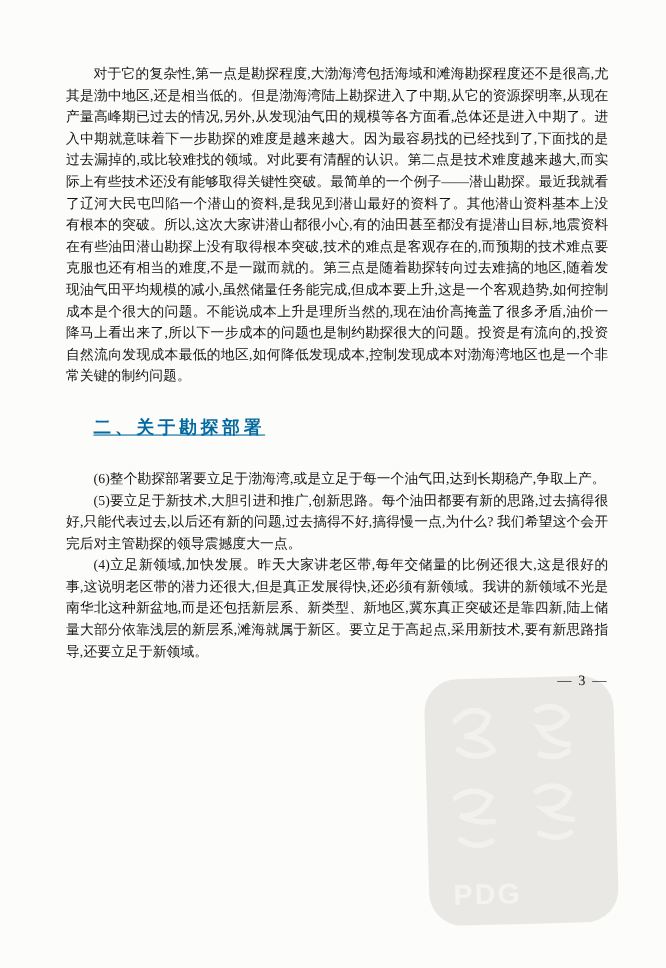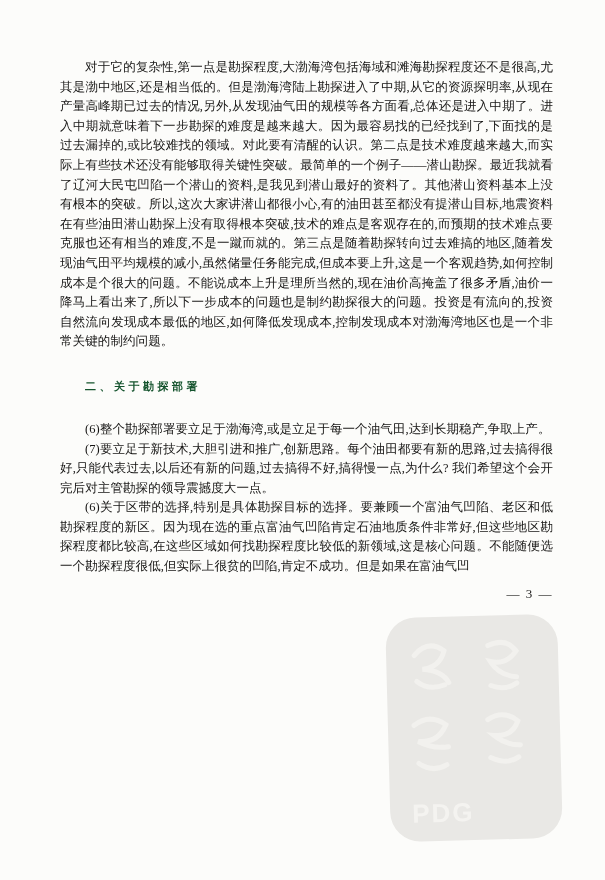--- a/index.html
+++ b/index.html
@@ -59,23 +59,24 @@
     line-height: 19.6px;
     text-align: justify;
     text-indent: 2em;
     letter-spacing: 0.1px;
   }
   h2.section-heading {
     margin: 27px 0 26px 0;
     padding-left: 25px;
     font-family: "Liberation Sans", "DejaVu Sans", sans-serif;
     font-weight: bold;
-    font-size: 11px;
+    font-size: 16px;
     letter-spacing: 3.5px;
-    color: #14532d;
+    color: #0369a1;
+    text-decoration: underline;
   }
   .page-number {
     margin-top: 9px;
     text-align: right;
     font-size: 13px;
     letter-spacing: 1.5px;
     color: #1a1918;
   }
 </style>
 </head>
@@ -103,19 +104,19 @@
     <div class="wm-label">PDG</div>
   </div>
 
   <div class="text-block">
 
     <p>对于它的复杂性,第一点是勘探程度,大渤海湾包括海域和滩海勘探程度还不是很高,尤其是渤中地区,还是相当低的。但是渤海湾陆上勘探进入了中期,从它的资源探明率,从现在产量高峰期已过去的情况,另外,从发现油气田的规模等各方面看,总体还是进入中期了。进入中期就意味着下一步勘探的难度是越来越大。因为最容易找的已经找到了,下面找的是过去漏掉的,或比较难找的领域。对此要有清醒的认识。第二点是技术难度越来越大,而实际上有些技术还没有能够取得关键性突破。最简单的一个例子——潜山勘探。最近我就看了辽河大民屯凹陷一个潜山的资料,是我见到潜山最好的资料了。其他潜山资料基本上没有根本的突破。所以,这次大家讲潜山都很小心,有的油田甚至都没有提潜山目标,地震资料在有些油田潜山勘探上没有取得根本突破,技术的难点是客观存在的,而预期的技术难点要克服也还有相当的难度,不是一蹴而就的。第三点是随着勘探转向过去难搞的地区,随着发现油气田平均规模的减小,虽然储量任务能完成,但成本要上升,这是一个客观趋势,如何控制成本是个很大的问题。不能说成本上升是理所当然的,现在油价高掩盖了很多矛盾,油价一降马上看出来了,所以下一步成本的问题也是制约勘探很大的问题。投资是有流向的,投资自然流向发现成本最低的地区,如何降低发现成本,控制发现成本对渤海湾地区也是一个非常关键的制约问题。</p>
 
     <h2 class="section-heading">二、关于勘探部署</h2>
 
     <p>(6)整个勘探部署要立足于渤海湾,或是立足于每一个油气田,达到长期稳产,争取上产。</p>
-    <p>(7)要立足于新技术,大胆引进和推广,创新思路。每个油田都要有新的思路,过去搞得很好,只能代表过去,以后还有新的问题,过去搞得不好,搞得慢一点,为什么? 我们希望这个会开完后对主管勘探的领导震撼度大一点。</p>
-    <p>(6)关于区带的选择,特别是具体勘探目标的选择。要兼顾一个富油气凹陷、老区和低勘探程度的新区。因为现在选的重点富油气凹陷肯定石油地质条件非常好,但这些地区勘探程度都比较高,在这些区域如何找勘探程度比较低的新领域,这是核心问题。不能随便选一个勘探程度很低,但实际上很贫的凹陷,肯定不成功。但是如果在富油气凹</p>
+    <p>(5)要立足于新技术,大胆引进和推广,创新思路。每个油田都要有新的思路,过去搞得很好,只能代表过去,以后还有新的问题,过去搞得不好,搞得慢一点,为什么? 我们希望这个会开完后对主管勘探的领导震撼度大一点。</p>
+    <p>(4)立足新领域,加快发展。昨天大家讲老区带,每年交储量的比例还很大,这是很好的事,这说明老区带的潜力还很大,但是真正发展得快,还必须有新领域。我讲的新领域不光是南华北这种新盆地,而是还包括新层系、新类型、新地区,冀东真正突破还是靠四新,陆上储量大部分依靠浅层的新层系,滩海就属于新区。要立足于高起点,采用新技术,要有新思路指导,还要立足于新领域。</p>
 
     <div class="page-number">— 3 —</div>
   </div>
 
 </div>
 
 </body></html>

